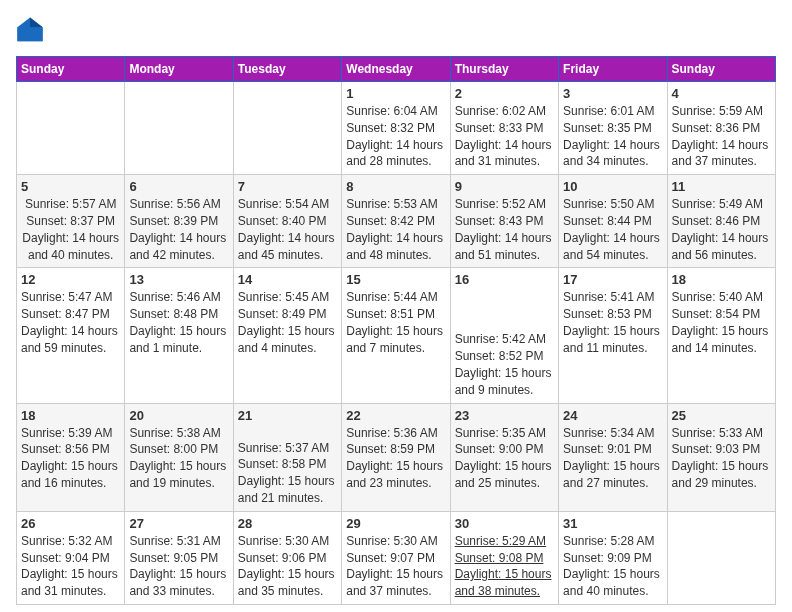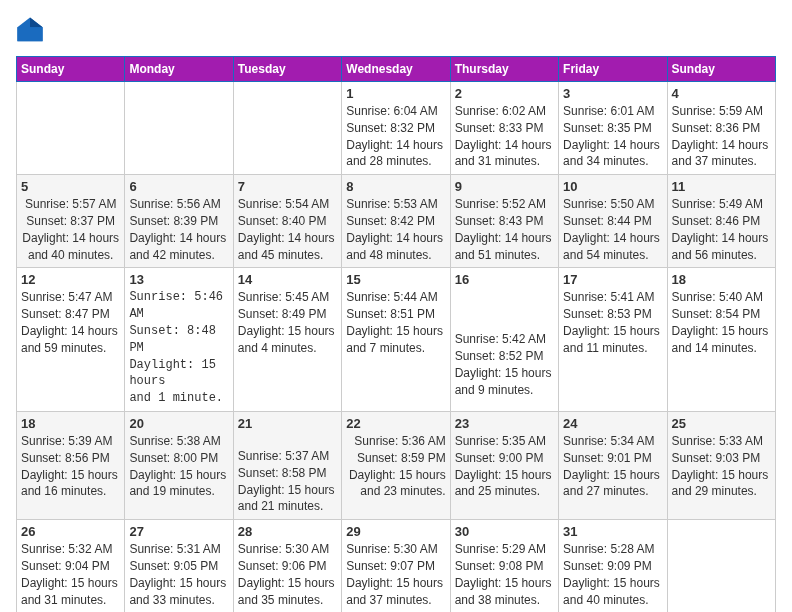--- a/index.html
+++ b/index.html
@@ -214,21 +214,21 @@
       <tr>
         <td>
           <span class="day-num">12</span>
           <div class="day-detail" style="white-space: pre-line;">Sunrise: 5:47 AM
 Sunset: 8:47 PM
 Daylight: 14 hours
 and 59 minutes.</div>
         </td>
         <td>
           <span class="day-num">13</span>
-          <div class="day-detail" style="white-space: pre-line; font-family: Liberation Mono, monospace;">Sunrise: 5:46 AM
+          <div class="day-detail" style="white-space: pre-line;">Sunrise: 5:46 AM
 Sunset: 8:48 PM
 Daylight: 15 hours
 and 1 minute.</div>
         </td>
         <td>
           <span class="day-num">14</span>
           <div class="day-detail" style="white-space: pre-line;">Sunrise: 5:45 AM
 Sunset: 8:49 PM
 Daylight: 15 hours
 and 4 minutes.</div>
@@ -279,21 +279,21 @@
         </td>
         <td>
           <span class="day-num">21</span>
           <div class="day-detail" style="white-space: pre-line; margin-top: 17px;">Sunrise: 5:37 AM
 Sunset: 8:58 PM
 Daylight: 15 hours
 and 21 minutes.</div>
         </td>
         <td>
           <span class="day-num">22</span>
-          <div class="day-detail" style="white-space: pre-line; text-align: right;">Sunrise: 5:36 AM
+          <div class="day-detail" style="white-space: pre-line;">Sunrise: 5:36 AM
 Sunset: 8:59 PM
 Daylight: 15 hours
 and 23 minutes.</div>
         </td>
         <td>
           <span class="day-num">23</span>
           <div class="day-detail" style="white-space: pre-line;">Sunrise: 5:35 AM
 Sunset: 9:00 PM
 Daylight: 15 hours
 and 25 minutes.</div>
@@ -337,21 +337,21 @@
         </td>
         <td>
           <span class="day-num">29</span>
           <div class="day-detail" style="white-space: pre-line;">Sunrise: 5:30 AM
 Sunset: 9:07 PM
 Daylight: 15 hours
 and 37 minutes.</div>
         </td>
         <td>
           <span class="day-num">30</span>
-          <div class="day-detail" style="white-space: pre-line;">Sunrise: 5:29 AM
+          <div class="day-detail" style="white-space: pre-line; text-decoration: underline;">Sunrise: 5:29 AM
 Sunset: 9:08 PM
 Daylight: 15 hours
 and 38 minutes.</div>
         </td>
         <td>
           <span class="day-num">31</span>
           <div class="day-detail" style="white-space: pre-line;">Sunrise: 5:28 AM
 Sunset: 9:09 PM
 Daylight: 15 hours
 and 40 minutes.</div>

